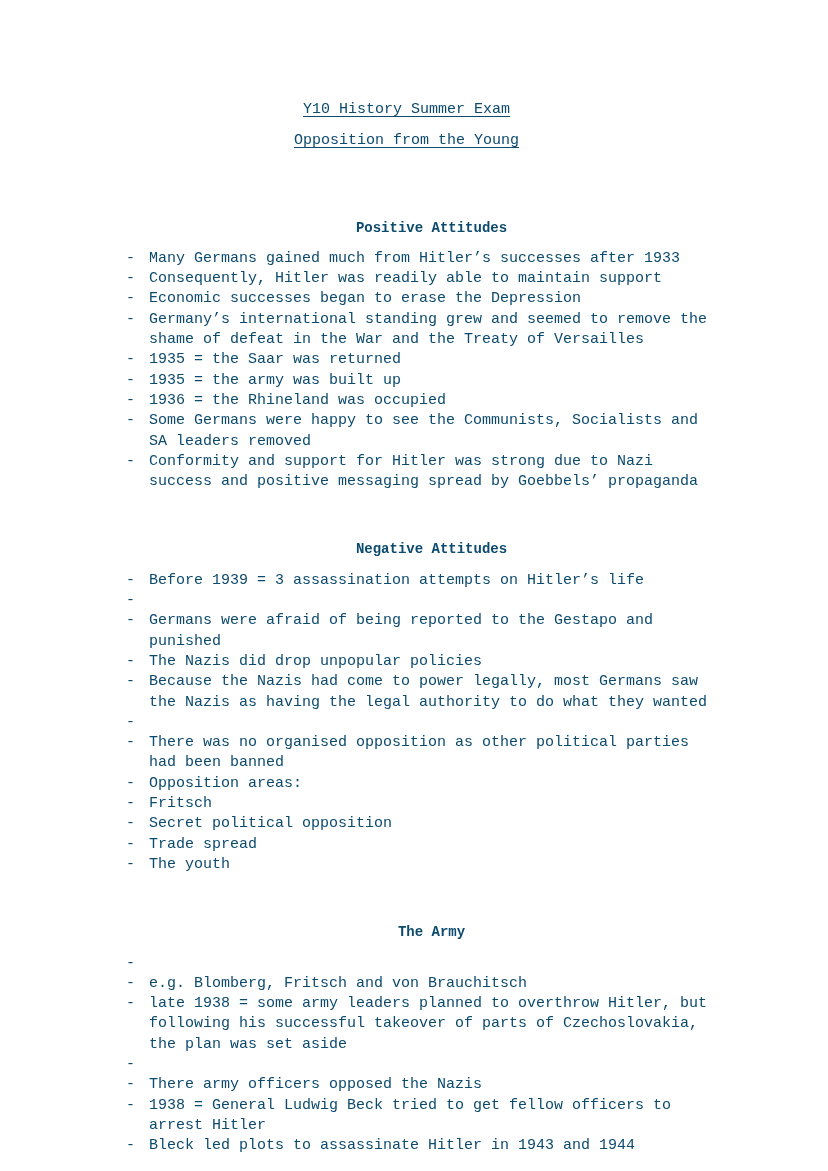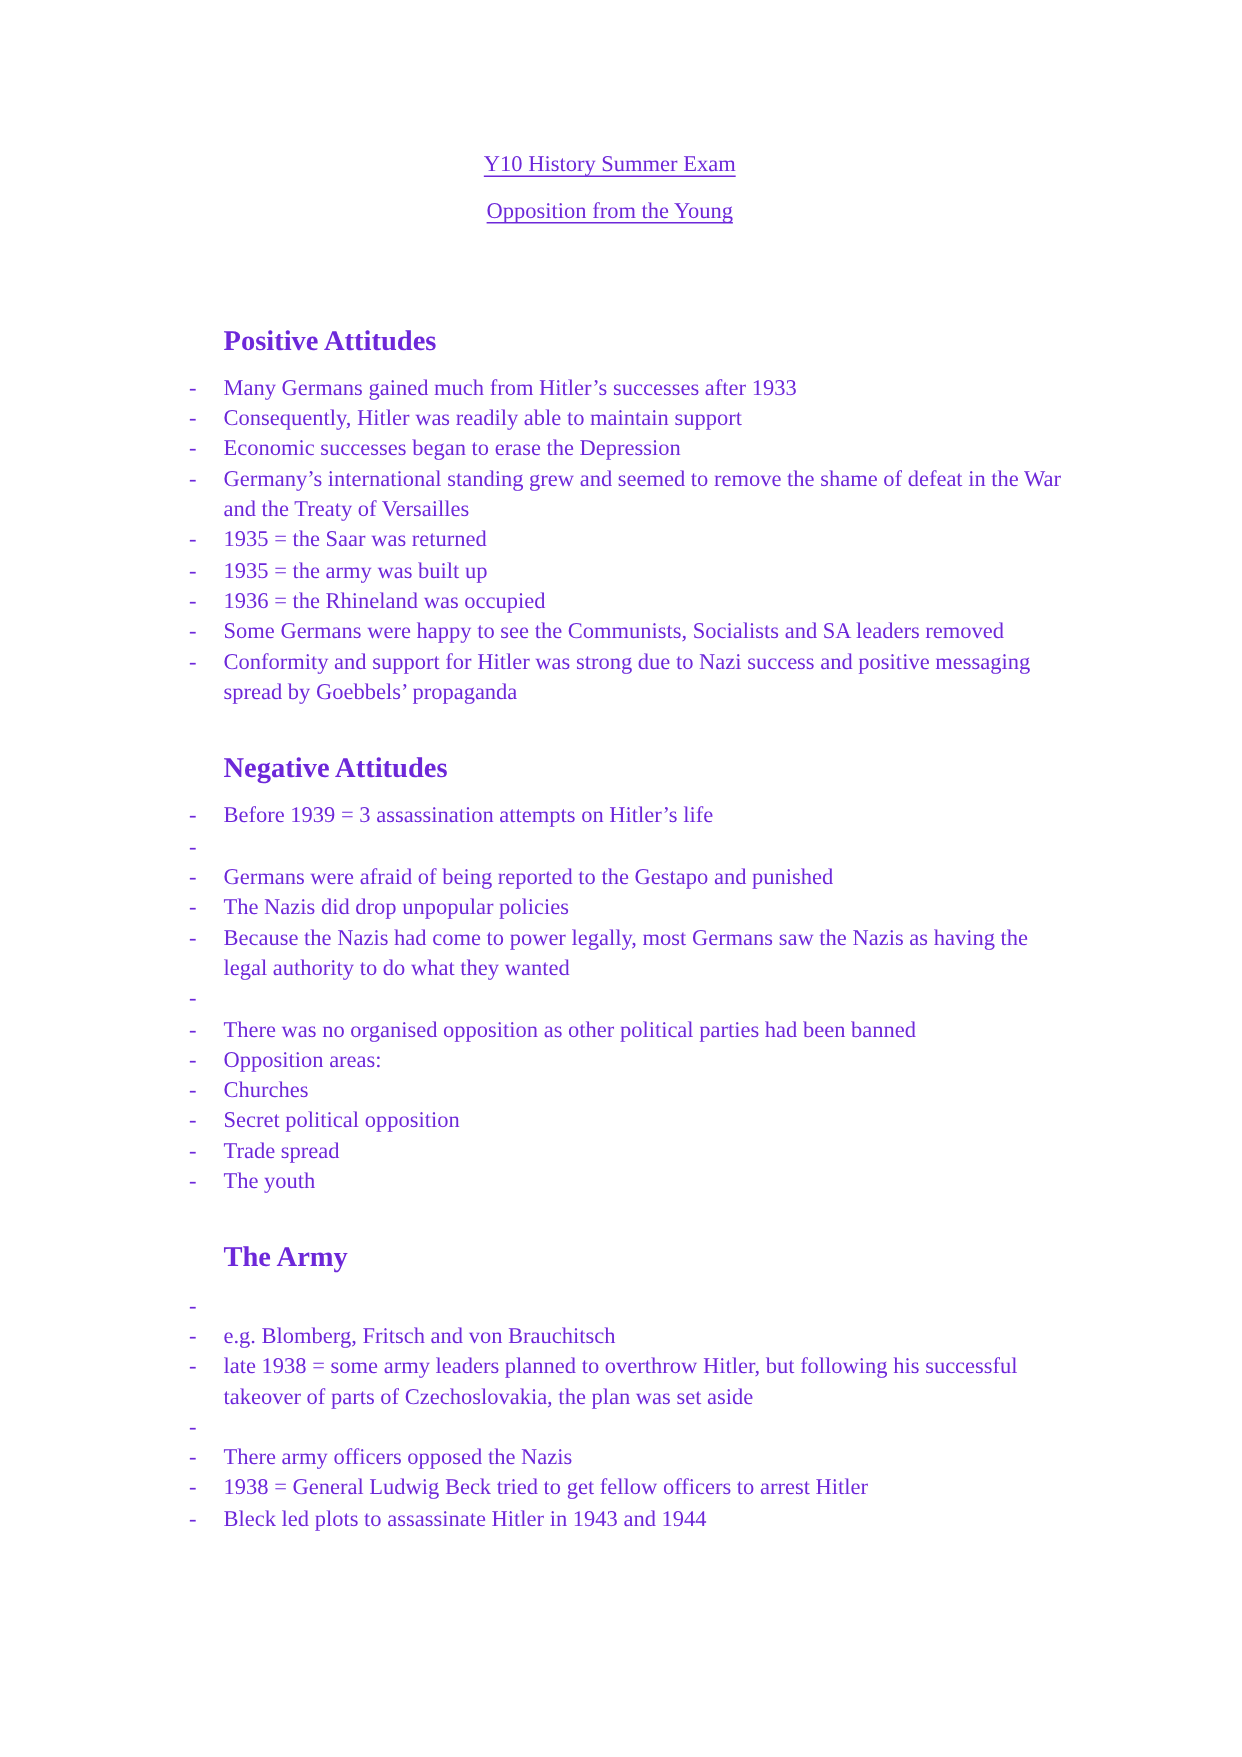--- a/index.html
+++ b/index.html
@@ -7,24 +7,24 @@
     padding: 0;
     background: #ffffff;
   }
   .page {
     position: relative;
     width: 813px;
     height: 1171px;
     background: #ffffff;
     box-sizing: border-box;
     padding: 100px 99px 0 99px;
-    font-family: Liberation Serif, serif;
+    font-family: Liberation Mono, monospace;
     font-size: 15px;
     line-height: 20.3px;
-    color: #6d28d9;
+    color: #0c4a6e;
     overflow: hidden;
   }
   .doc-title, .doc-subtitle {
     text-align: center;
     text-decoration: underline;
     text-underline-offset: 3px;
     margin: 0 0 11px 0;
     font-weight: 400;
     font-size: 15px;
   }
@@ -34,24 +34,25 @@
   .section-heading {
     text-decoration: underline;
     text-underline-offset: 3px;
     margin: 0 0 11px 0;
     font-weight: 400;
     font-size: 15px;
   }
   .sub-heading {
     font-weight: 700;
     margin: 0 0 11px 50px;
-    font-size: 19px;
+    font-size: 14px;
+    text-align: center;
   }
   .section + .section .sub-heading {
-    margin-top: 31px;
+    margin-top: 47px;
   }
   ul.bullets {
     list-style: none;
     margin: 0;
     padding: 0 0 0 27px;
   }
   ul.bullets li.bullet {
     display: flex;
     align-items: flex-start;
   }
@@ -143,21 +144,21 @@
         <li class="bullet">
           <span class="dash">-</span>
           <span class="btext">There was no organised opposition as other political parties had been banned</span>
         </li>
         <li class="bullet">
           <span class="dash">-</span>
           <span class="btext">Opposition areas:</span>
         </li>
         <li class="bullet">
           <span class="dash">-</span>
-          <span class="btext">Churches</span>
+          <span class="btext">Fritsch</span>
         </li>
         <li class="bullet">
           <span class="dash">-</span>
           <span class="btext">Secret political opposition</span>
         </li>
         <li class="bullet">
           <span class="dash">-</span>
           <span class="btext">Trade spread</span>
         </li>
         <li class="bullet">

